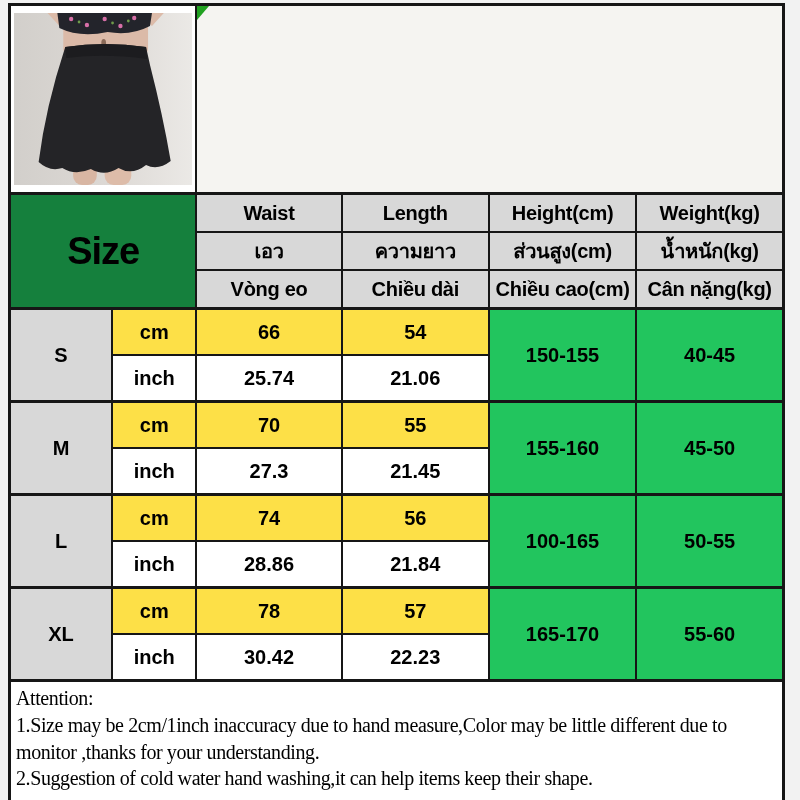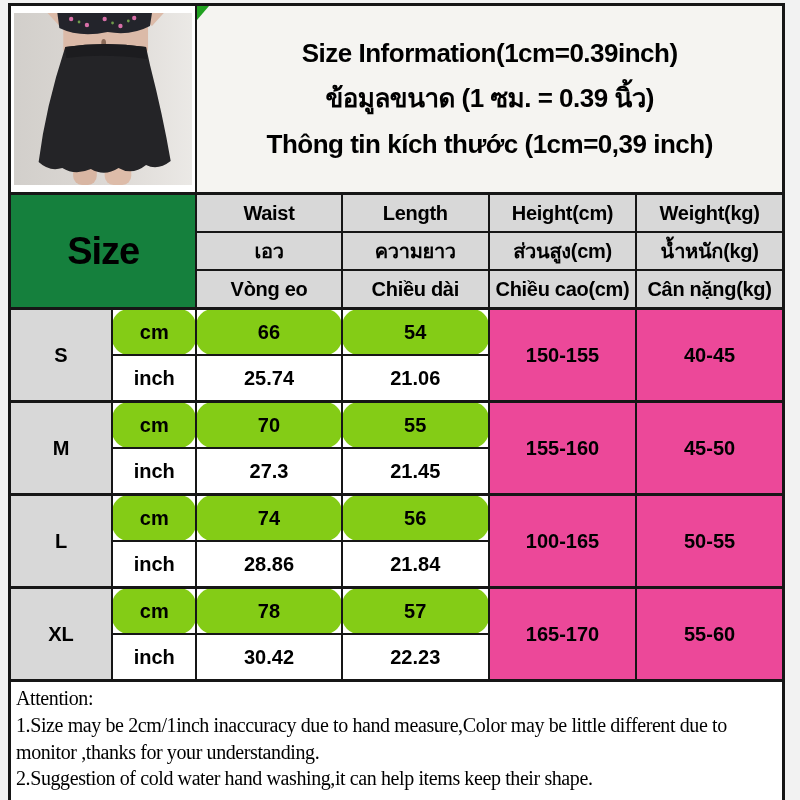--- a/index.html
+++ b/index.html
@@ -45,23 +45,23 @@
   }
   .size-corner{
     background:#15803d;text-align:center;vertical-align:middle;
     font-size:38px;font-weight:bold;letter-spacing:-1px;
   }
   .hdr-row-en td{border-top-width:3px;}
 
   
   .data-row td{height:42px;text-align:center;vertical-align:middle;font-size:20px;font-weight:bold;}
   .size-letter{background:#d8d8d8;font-size:22px;}
-  .cell-cm{background:#84cc16;border-radius:17px;}
+  .cell-cm{background:#fde047;}
   .cell-inch{background:#ffffff;}
-  .cell-merged{background:#ec4899;}
+  .cell-merged{background:#22c55e;}
   .block-start td{border-top-width:3px;}
 
   
   .attention-row td{border-top-width:3px;}
   .attention-cell{
     background:#ffffff;height:158px;
     vertical-align:top;text-align:left;
     padding:3px 6px 0 5px;
     font-size:20px;font-weight:normal;letter-spacing:-0.4px;
   }
@@ -116,25 +116,20 @@
           </g>
 
           <path d="M52,34 Q92,28 134,34 L138,52 Q151,102 159,148
                    Q146,158 134,152 Q120,163 106,155 Q92,164 78,156
                    Q62,163 49,155 Q36,159 25,149 Q32,94 52,34 Z" fill="#242427"></path>
           <path d="M52,34 Q92,28 134,34 L135,46 Q92,40 53,45 Z" fill="#1c1c1f"></path>
         </svg>
       </td>
       <td class="title-cell" colspan="4">
         <span class="corner-triangle"></span>
-        <div class="title-stack">
-          <div class="title-line">Size Information(1cm=0.39inch)</div>
-          <div class="title-line">ข้อมูลขนาด (1 ซม. = 0.39 นิ้ว)</div>
-          <div class="title-line">Thông tin kích thước (1cm=0,39 inch)</div>
-        </div>
       </td>
     </tr>
 
     <tr class="hdr-row hdr-row-en">
       <td class="size-corner" rowspan="3" colspan="2">Size</td>
       <td class="hdr">Waist</td>
       <td class="hdr">Length</td>
       <td class="hdr">Height(cm)</td>
       <td class="hdr">Weight(kg)</td>
     </tr>

